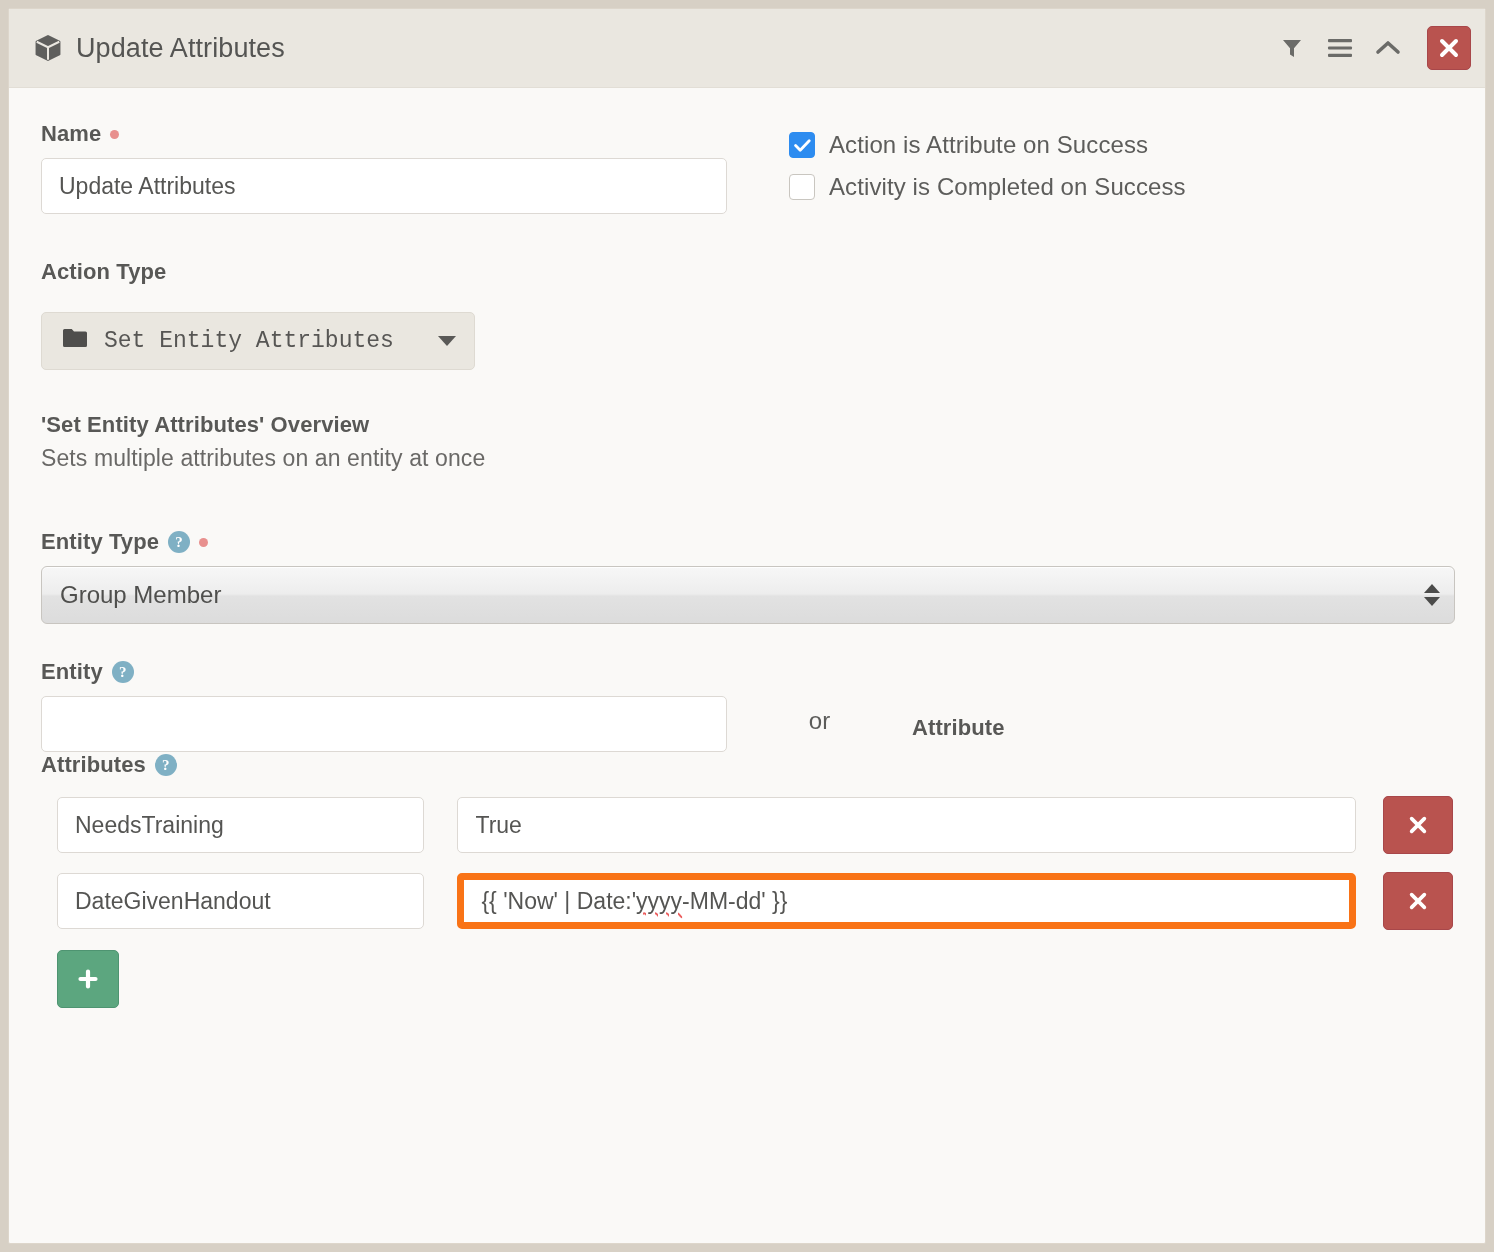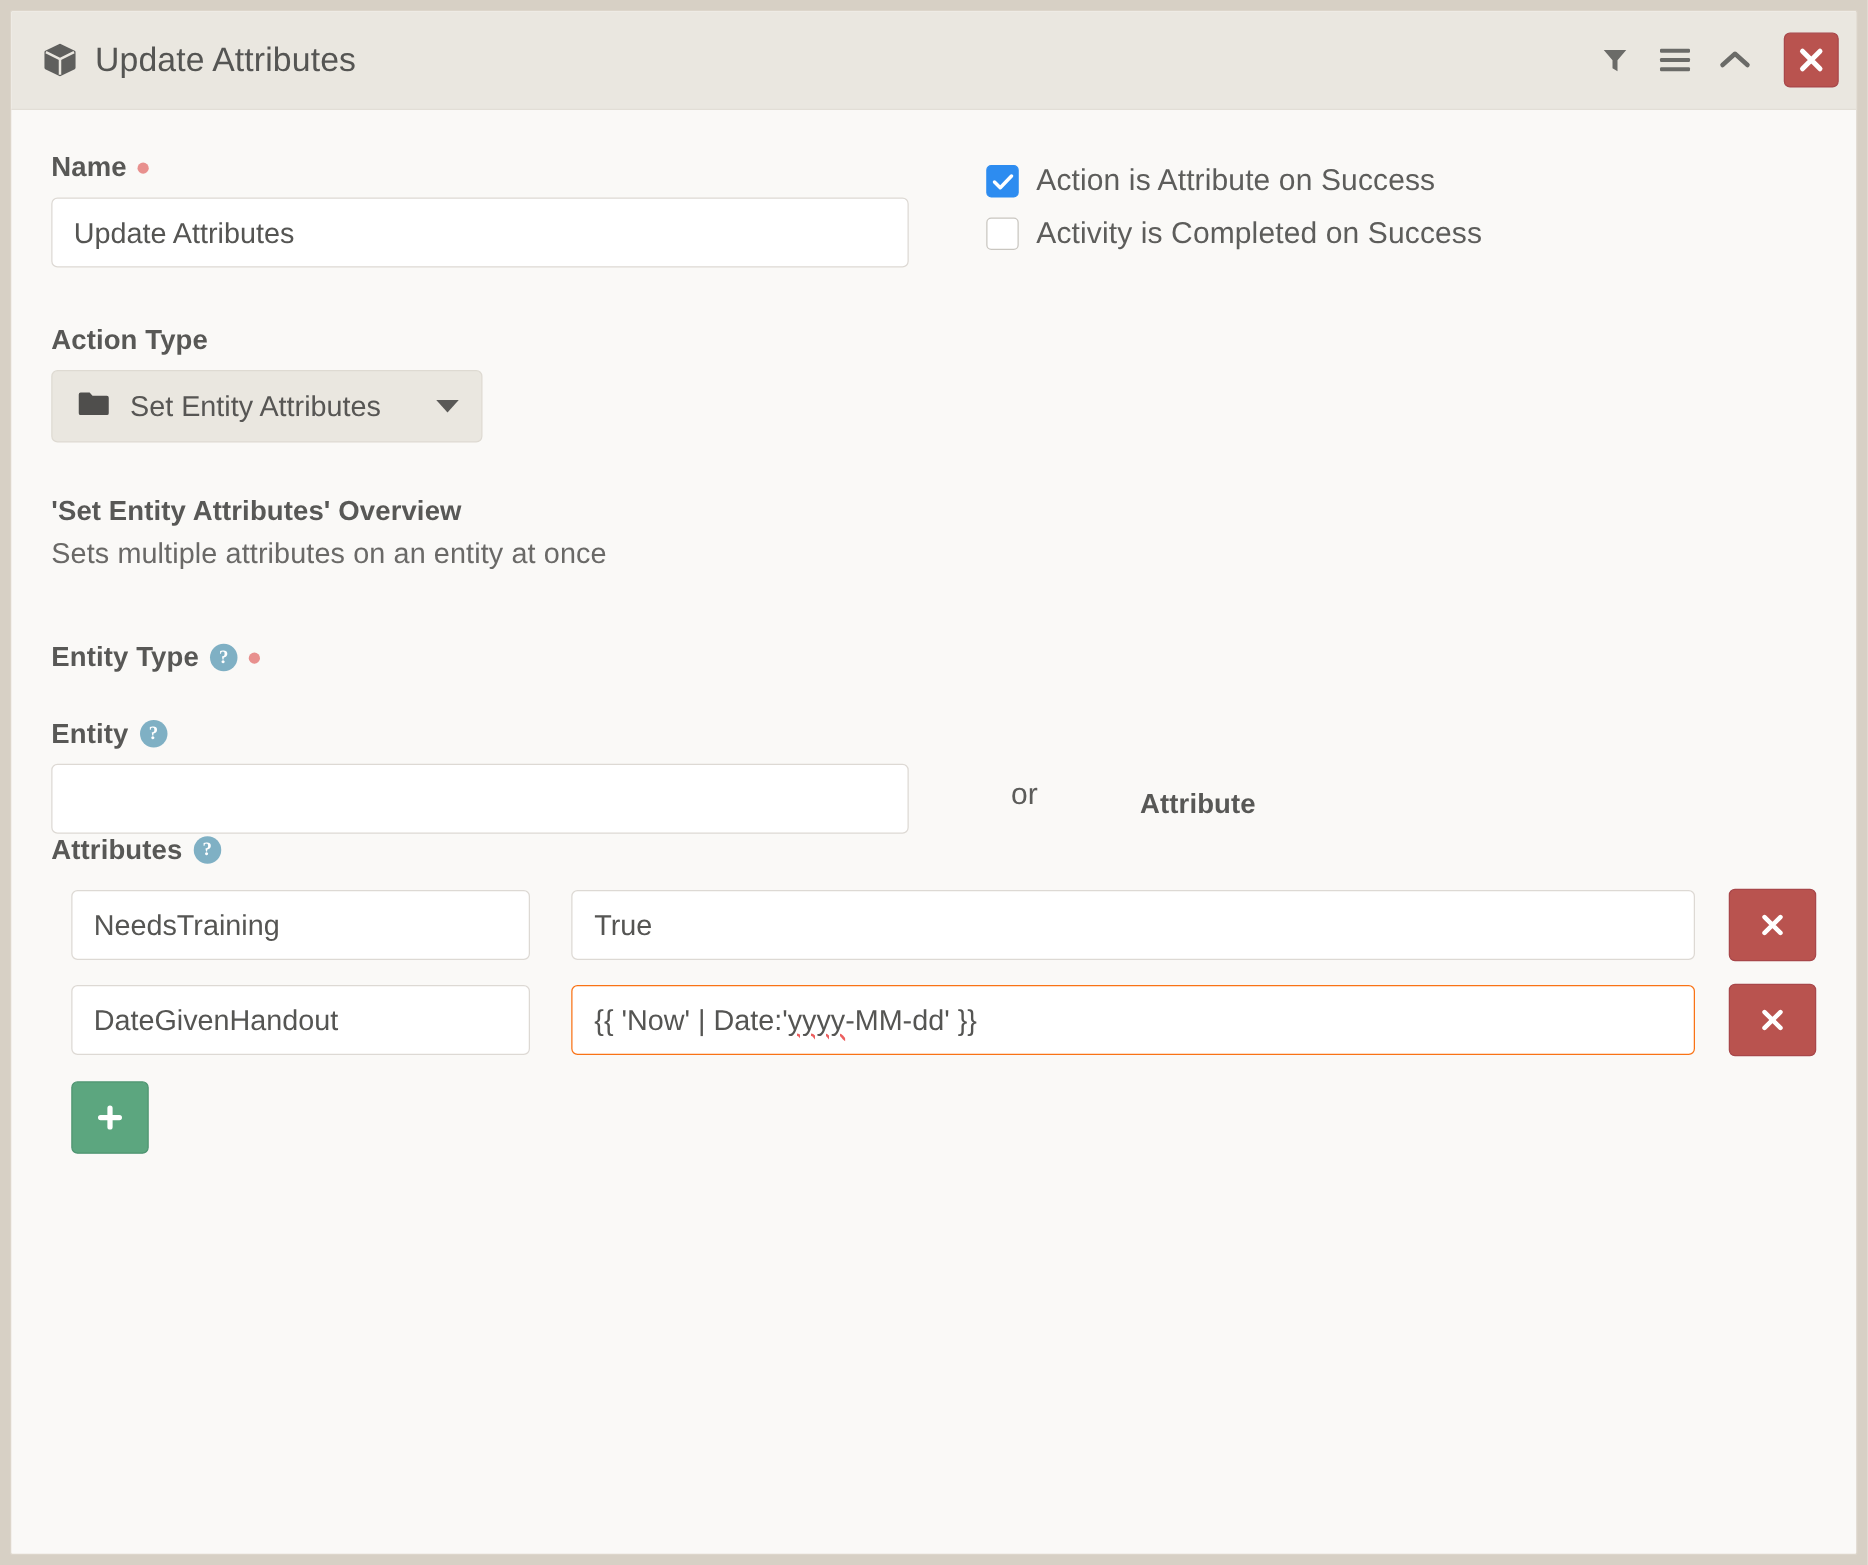--- a/index.html
+++ b/index.html
@@ -122,21 +122,22 @@
   .dropdown-btn {
     display: inline-flex; align-items: center;
     height: 58px;
     background: #eae7e0;
     border: 1px solid #dedad2;
     border-radius: 5px;
     padding: 0 18px 0 20px;
     gap: 16px;
     cursor: pointer;
     font-size: 23px; color: #57565 4; color: #575654;
-    font-family: Liberation Sans, sans-serif;
+    font-family: Liberation Mono, monospace;
+    margin-top: 16px;
   }
   .dropdown-btn .caret {
     margin-left: 28px;
     width: 0; height: 0;
     border-left: 9px solid transparent;
     border-right: 9px solid transparent;
     border-top: 10px solid #5a5957;
   }
 
   .overview-title {
@@ -221,21 +222,21 @@
     text-decoration: underline;
     text-decoration-style: wavy;
     text-decoration-color: #ec5f5f;
     text-decoration-thickness: 2px;
     text-underline-offset: 3px;
   }
   .val-text {
     font-size: 23px; color: #555553;
     display: flex; align-items: center; height: 56px;
     padding: 0 17px;
-    border: 1px solid #f97316; border-radius: 5px; background: #fff;
+    border: 7px solid #f97316; border-radius: 5px; background: #fff;
     white-space: pre;
   }
 </style>
 </head>
 <body>
 
 <div class="panel">
 
   <div class="panel-header">
     <div class="panel-title">
@@ -321,20 +322,27 @@
       <div class="overview-title">'Set Entity Attributes' Overview</div>
       <div class="overview-desc">Sets multiple attributes on an entity at once</div>
     </div>
 
     <div style="margin-top:57px">
       <div class="label">
         <span>Entity Type</span>
         <span class="help-icon">?</span>
         <span class="req-dot"></span>
       </div>
+      <div class="sel" style="width:1414px">
+        <span>Group Member</span>
+        <span class="arrows">
+          <span class="arw-up"></span>
+            <span class="arw-dn"></span>
+        </span>
+      </div>
     </div>
 
     <div class="entity-row" style="margin-top:35px">
       <div class="entity-col">
         <div class="label">
           <span>Entity</span>
           <span class="help-icon">?</span>
         </div>
         <input class="text-input" style="width: 686px;" value="">
       </div>

